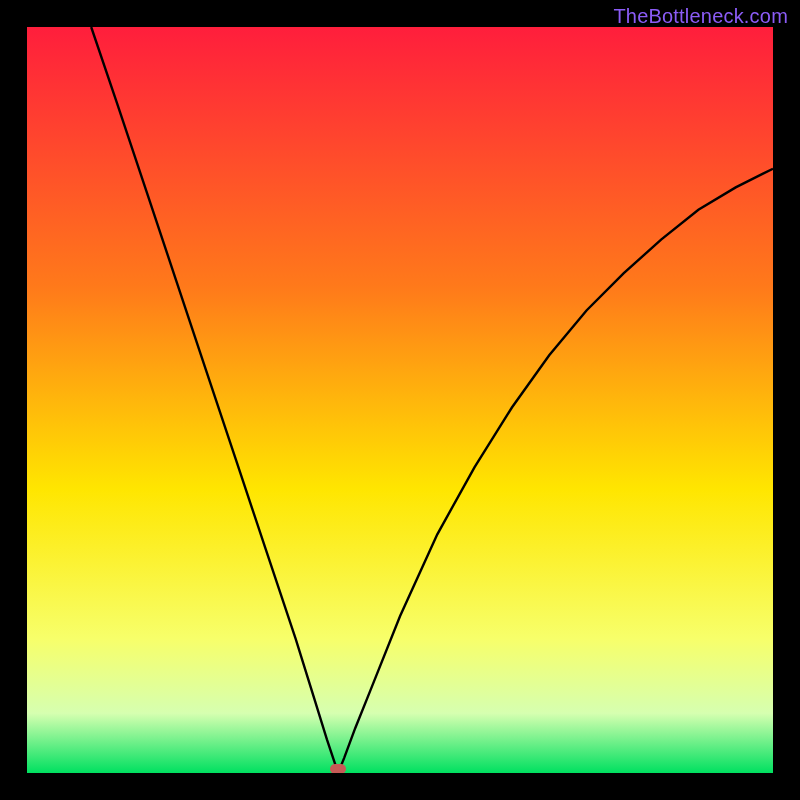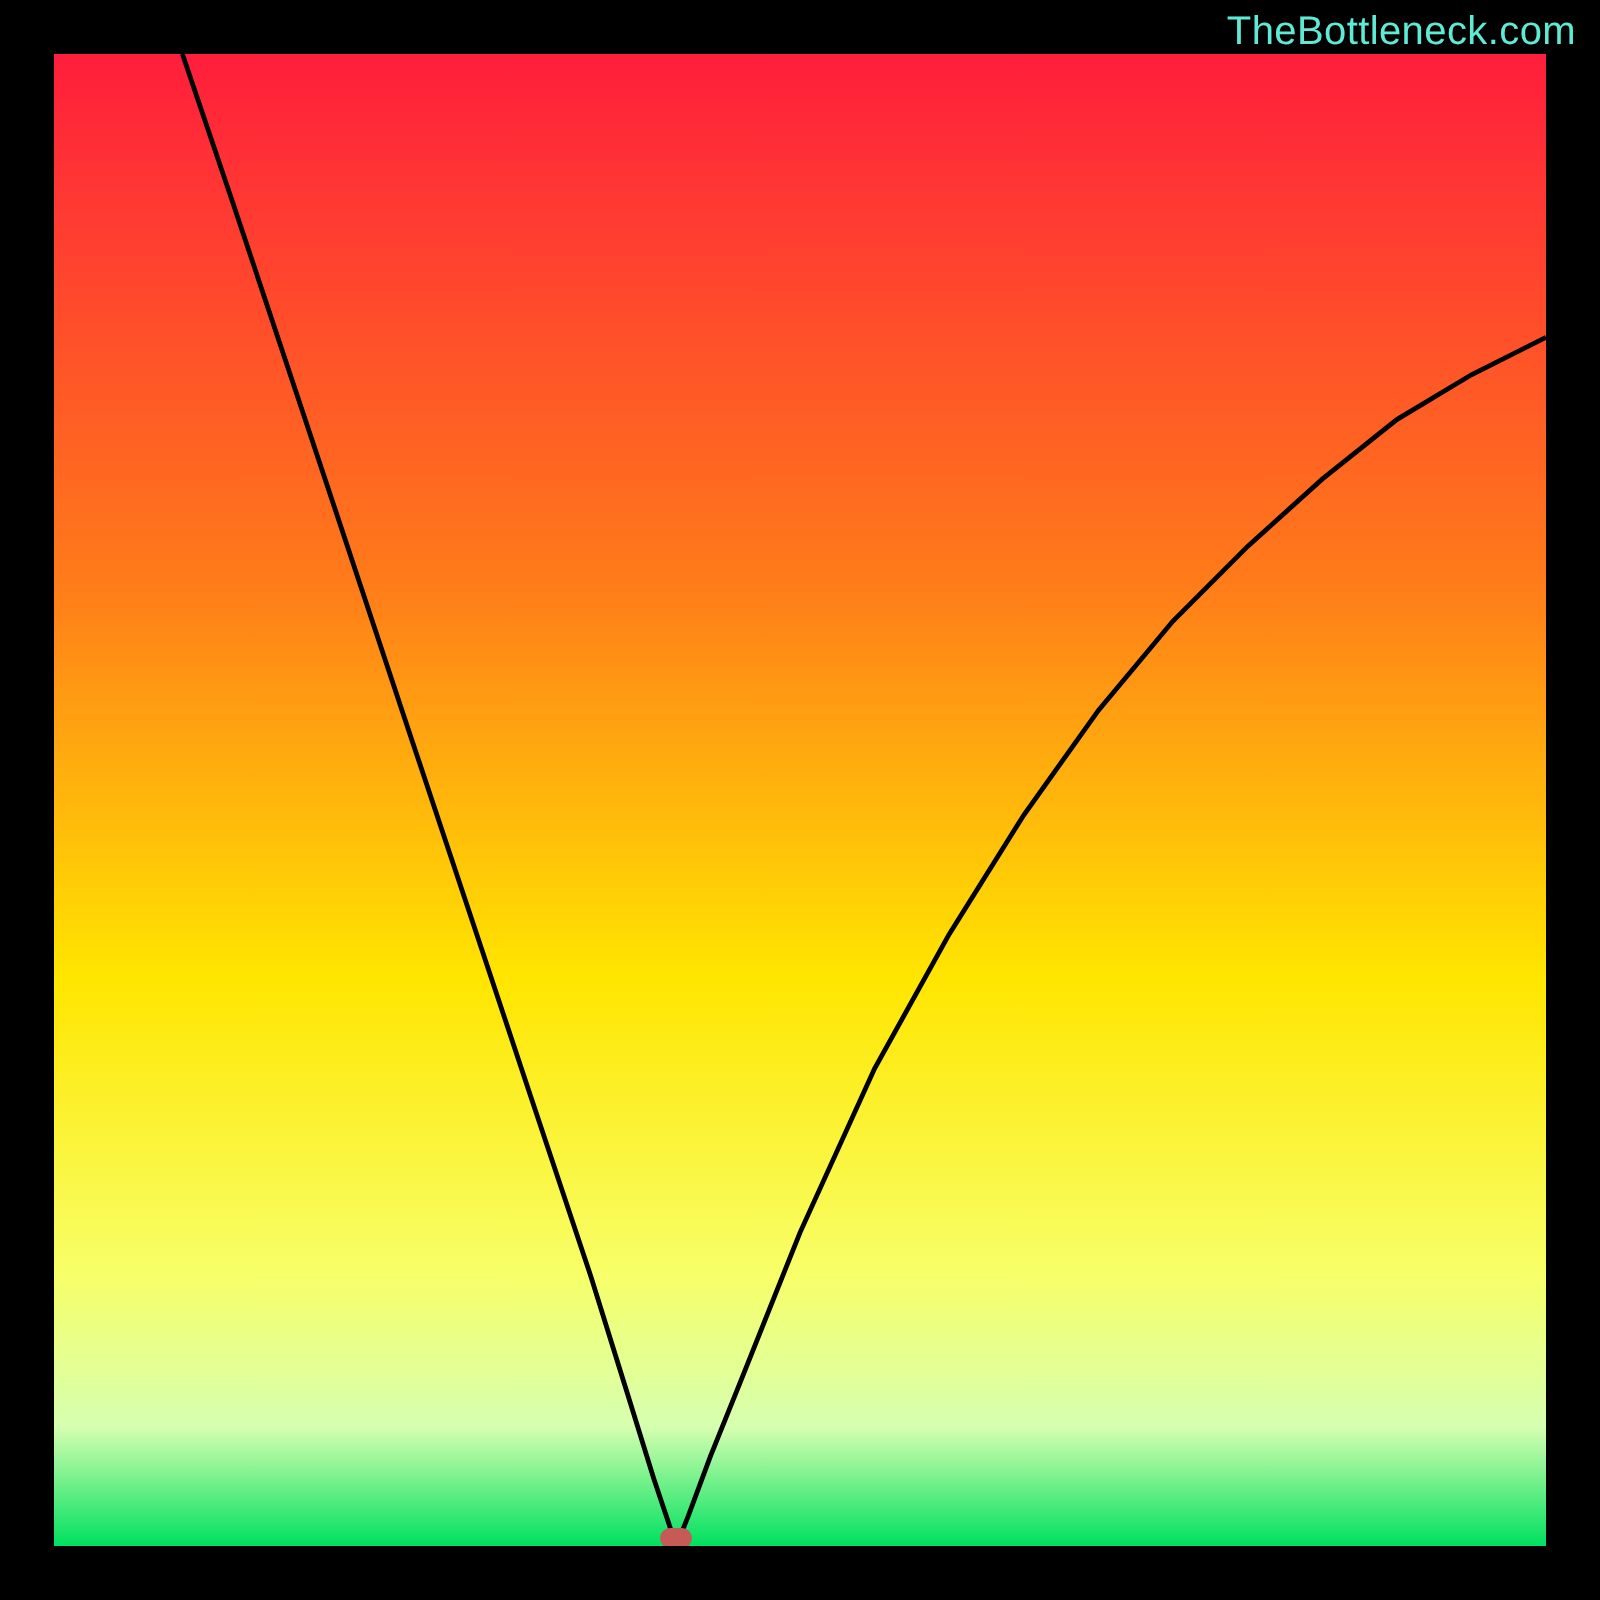--- a/index.html
+++ b/index.html
@@ -48,21 +48,21 @@
     top: 0;
     width: 746px;
     height: 746px;
   }
 </style>
 </head>
 <body>
 
 <div class="frame">
 
-  <div class="watermark" style="color: #5eead4;">TheBottleneck.com</div>
+  <div class="watermark" style="color: #8b5cf6;">TheBottleneck.com</div>
 
   <div class="plot-area">
 
     <svg width="746" height="746" viewBox="0 0 746 746" preserveAspectRatio="none" style="position:absolute;left:0;top:0;">
       <defs>
         <linearGradient id="bgGrad" x1="0" y1="0" x2="0" y2="1">
           <stop id="gs0" offset="0%" stop-color="#ff1e3c"></stop>
           <stop id="gs1" offset="35%" stop-color="#ff7a1a"></stop>
           <stop id="gs2" offset="62%" stop-color="#ffe600"></stop>
           <stop id="gs3" offset="82%" stop-color="#f7ff6a"></stop>

